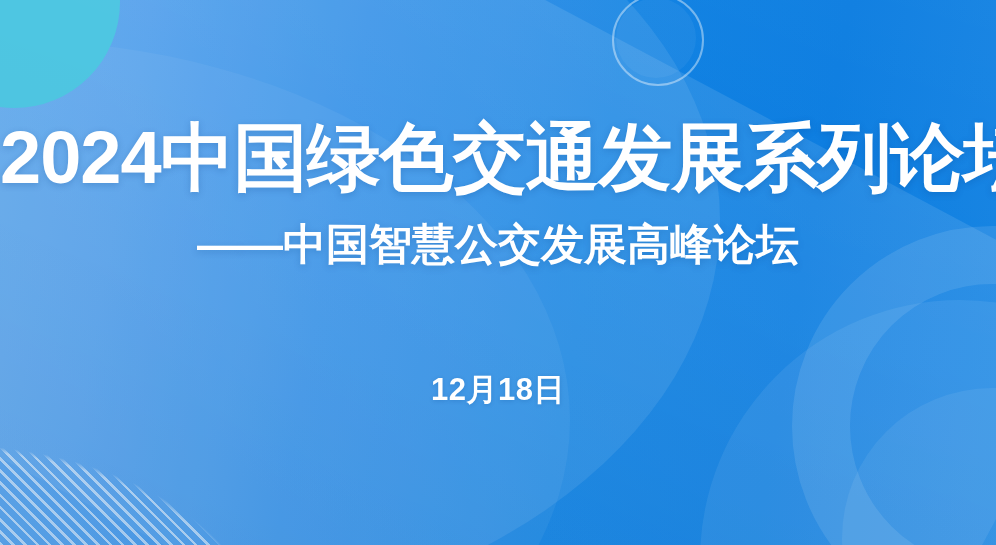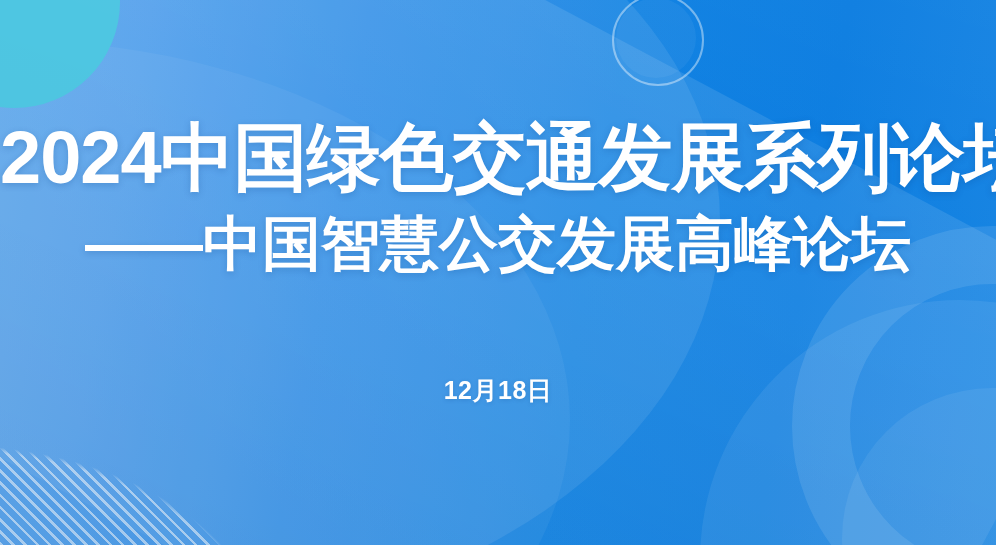--- a/index.html
+++ b/index.html
@@ -154,41 +154,41 @@
     white-space: nowrap;
     text-shadow: 0 2px 7px rgba(0, 60, 130, 0.22);
   }
 
   #title-sub {
     position: absolute;
     left: 0; top: 205px;
     width: 996px;
     text-align: center;
     color: #ffffff;
-    font-size: 59px;
+    font-size: 43px;
     line-height: 78px;
     font-weight: bold;
     letter-spacing: 0px;
     white-space: nowrap;
     text-shadow: 0 2px 7px rgba(0, 60, 130, 0.22);
   }
 
   #meta-row {
     position: absolute;
     left: 0; top: 370px;
     width: 996px;
     display: flex;
     justify-content: center;
     align-items: baseline;
     gap: 86px;
     color: #ffffff;
   }
 
   .meta-item {
-    font-size: 25px;
+    font-size: 31px;
     line-height: 40px;
     font-weight: bold;
     letter-spacing: 0.5px;
     white-space: nowrap;
     text-shadow: 0 1px 4px rgba(0, 60, 130, 0.20);
   }
 </style>
 </head>
 <body>
 

